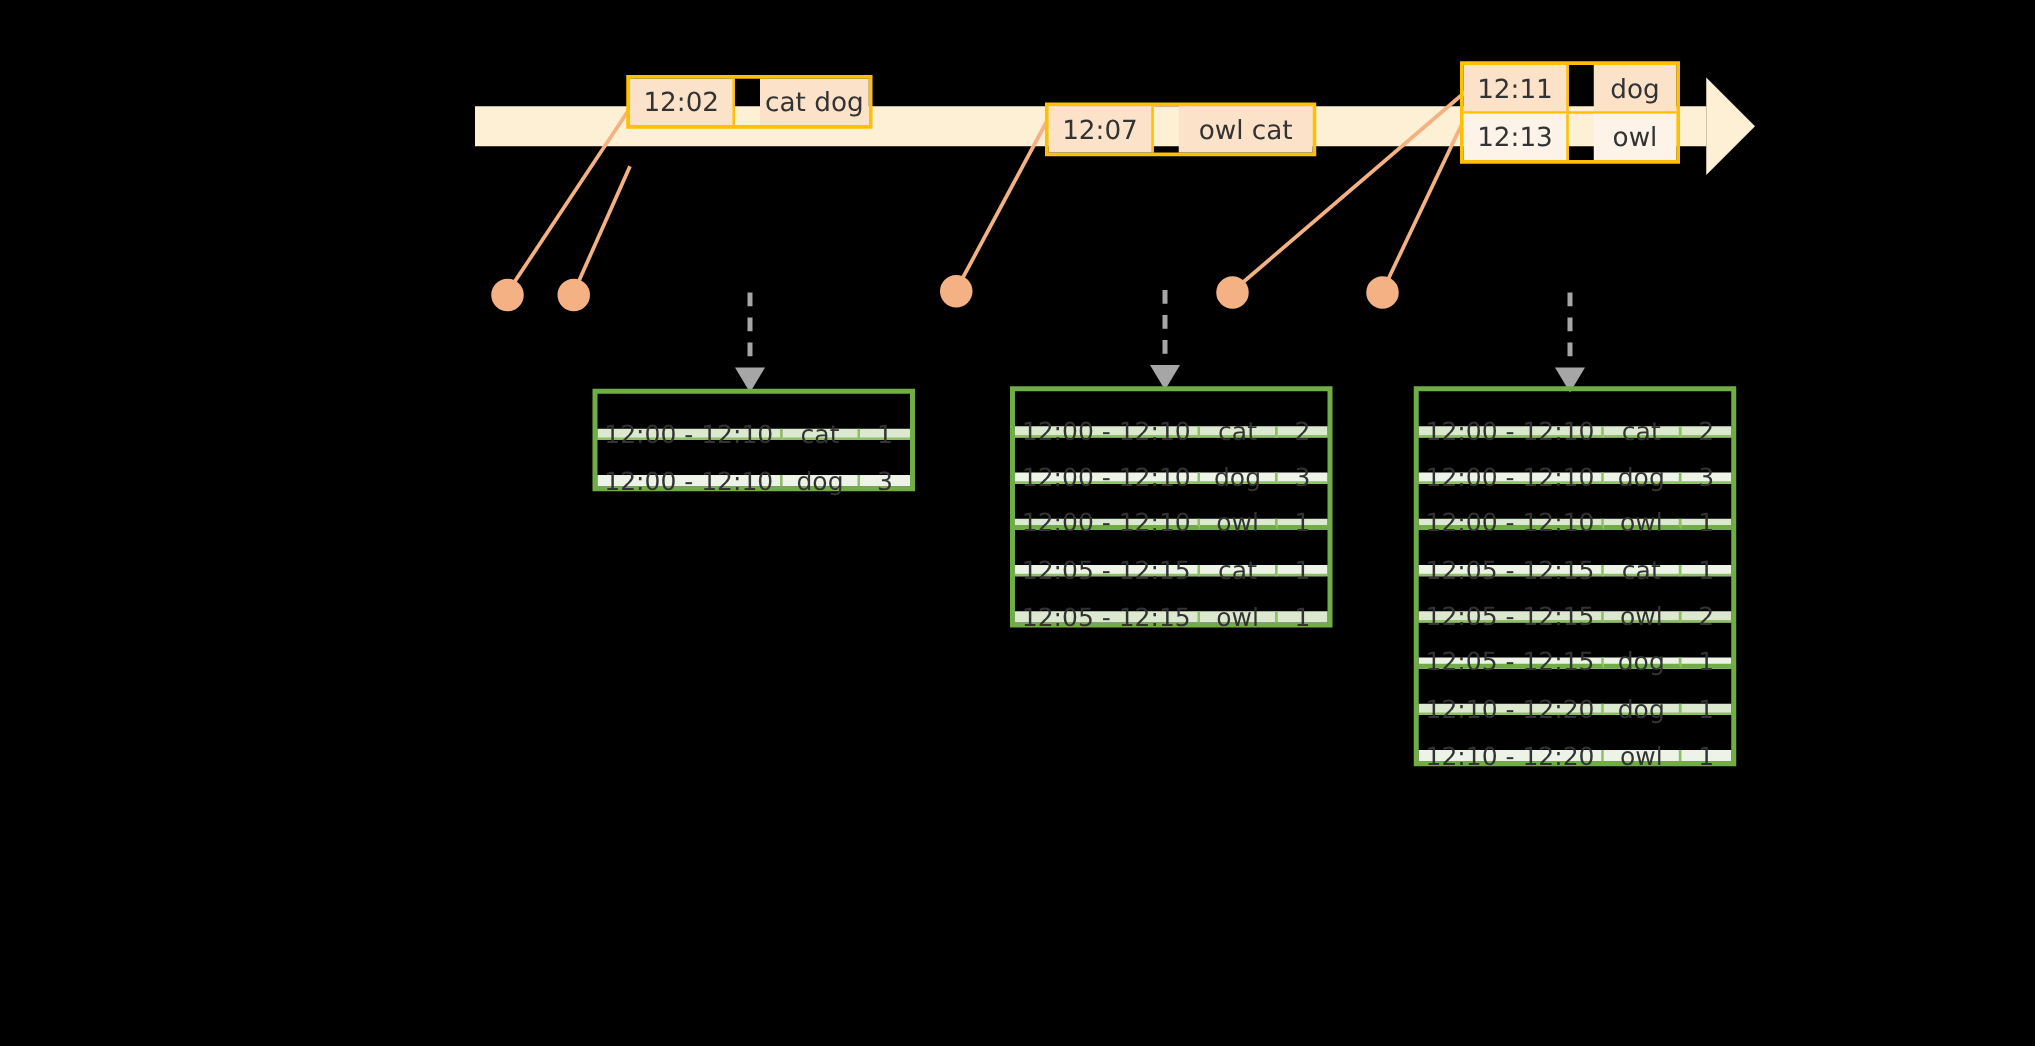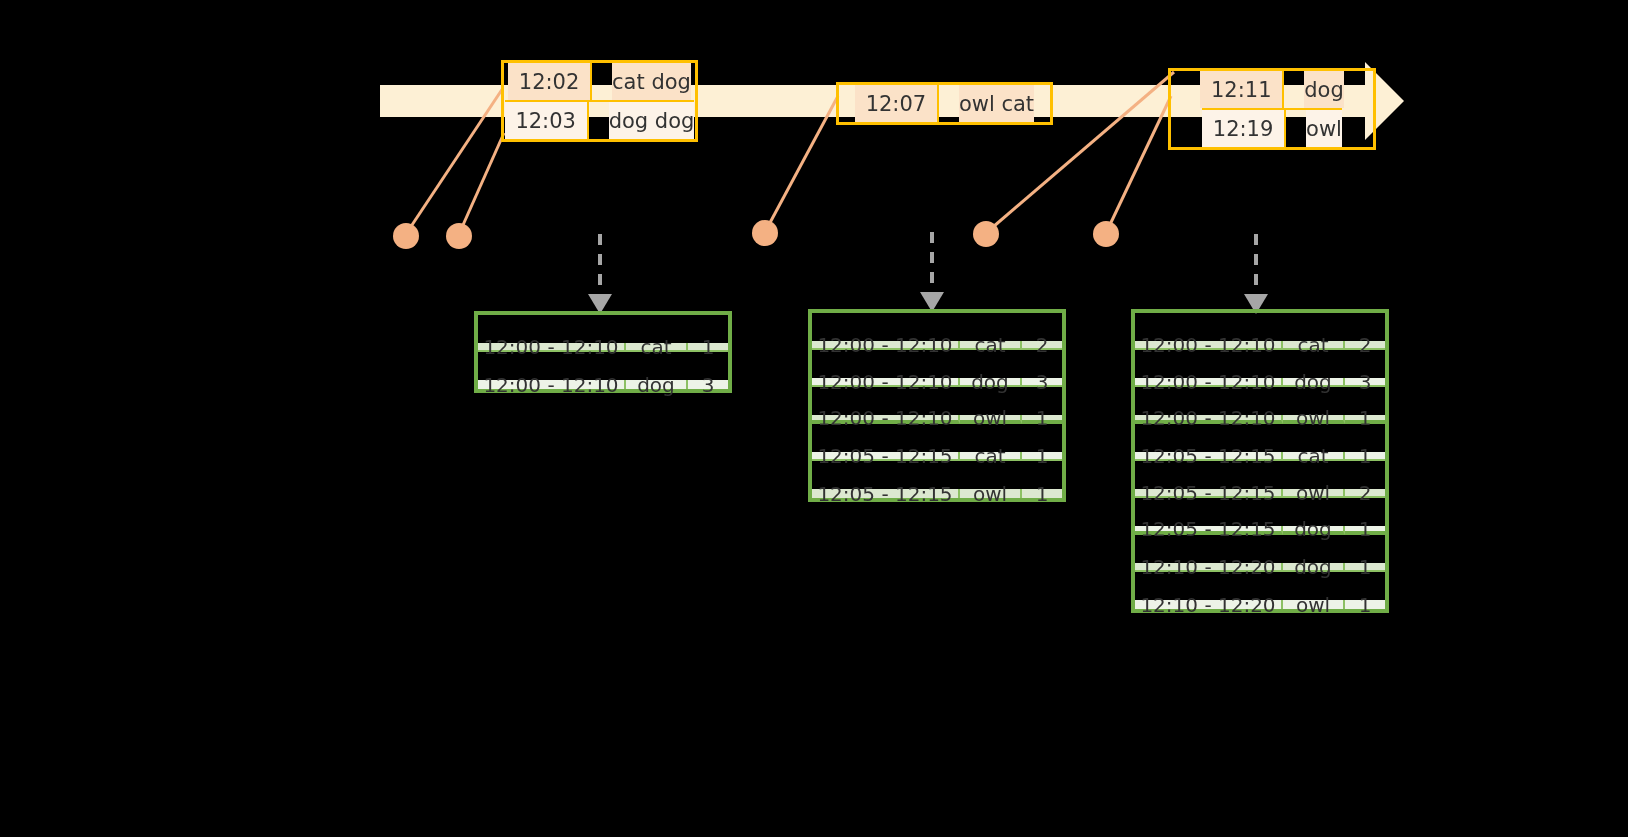--- a/index.html
+++ b/index.html
@@ -24,21 +24,20 @@
   }
 
   
   .event-group {
     position: absolute;
     border: 3px solid #FFC000;
     box-sizing: border-box;
     display: flex;
     flex-direction: column;
     z-index: 5;
-    align-items: center;
   }
   .event-row {
     display: flex;
     flex-direction: row;
     height: 37px;
   }
   .event-row + .event-row {
     border-top: 2px solid #FFC000;
   }
   .event-cell {
@@ -134,40 +133,36 @@
       <polygon points="920,292 944,292 932,312"></polygon>
       <polygon points="1244,294 1268,294 1256,314"></polygon>
     </g>
   </svg>
 
   <div class="event-group" style="left:501px; top:60px; width:197px;">
     <div class="event-row tone-a">
       <div class="event-cell time">12:02</div>
       <div class="event-cell words">cat dog</div>
     </div>
-    <div class="event-row tone-b">
-      <div class="event-cell time">12:03</div>
-      <div class="event-cell words">dog dog</div>
-    </div>
   </div>
 
   <div class="event-group" style="left:836px; top:82px; width:217px;">
     <div class="event-row tone-a">
       <div class="event-cell time">12:07</div>
       <div class="event-cell words">owl cat</div>
     </div>
   </div>
 
-  <div class="event-group" style="left:1168px; top:68px; width:208px;">
+  <div class="event-group" style="left:1168px; top:49px; width:176px;">
     <div class="event-row tone-a">
       <div class="event-cell time">12:11</div>
       <div class="event-cell words">dog</div>
     </div>
     <div class="event-row tone-b">
-      <div class="event-cell time">12:19</div>
+      <div class="event-cell time">12:13</div>
       <div class="event-cell words">owl</div>
     </div>
   </div>
 
   <div class="result-table" id="result-table-1" style="left:474px; top:311px;">
       <div class="res-row shade-a">
         <div class="res-cell c-window">12:00 - 12:10</div>
         <div class="res-cell c-word">cat</div>
         <div class="res-cell c-count">1</div>
       </div>

